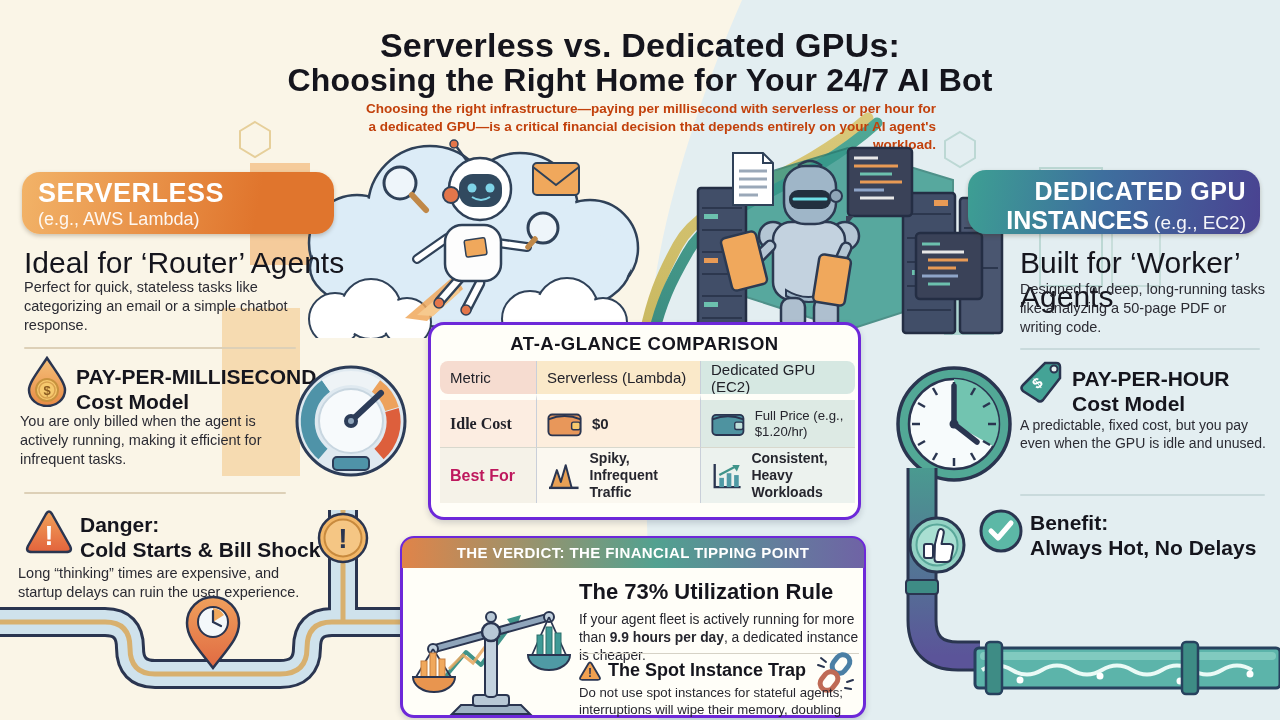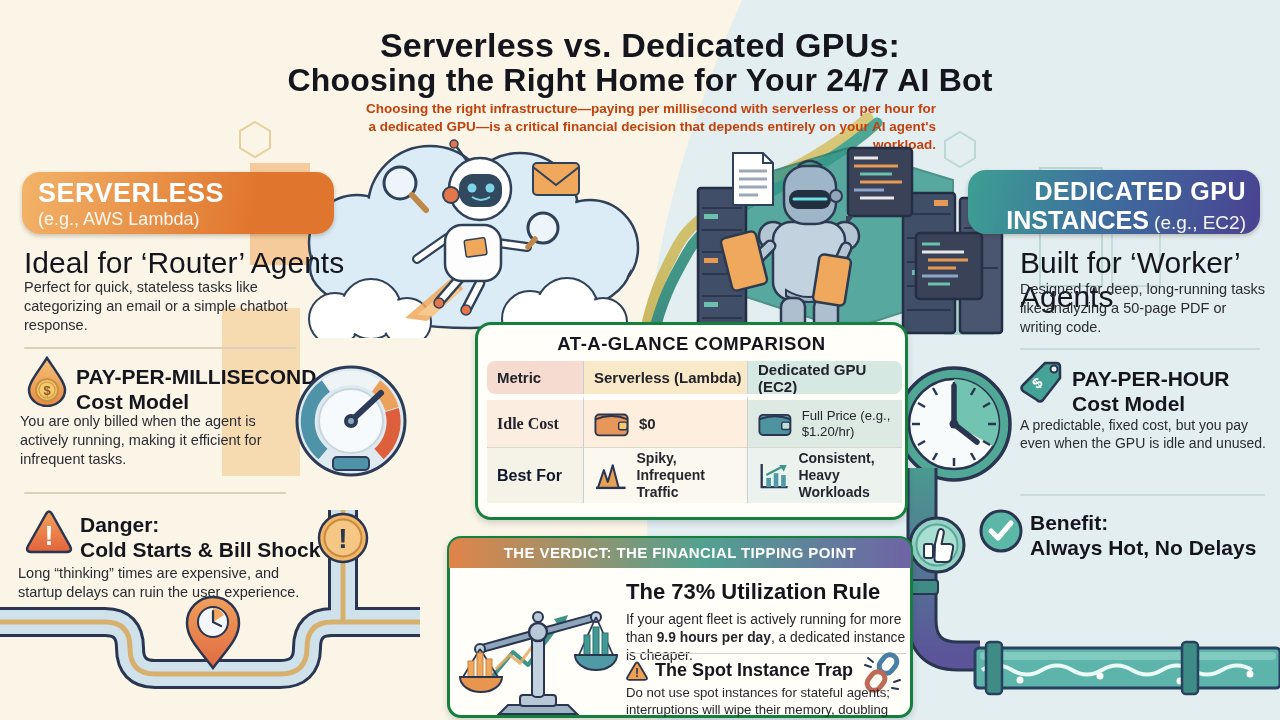--- a/index.html
+++ b/index.html
@@ -23,35 +23,35 @@
   .banner-gpu .l1{font-size:25px;font-weight:bold;letter-spacing:.5px;}
   .banner-gpu .l2{font-size:25px;font-weight:bold;}
   .banner-gpu .l2 .norm{font-size:19px;font-weight:normal;color:rgba(255,255,255,.95);}
   
   .h-big{font-size:30px;font-weight:normal;color:#15151d;}
   .h-med{font-size:21px;font-weight:bold;color:#15151d;line-height:1.2;}
   .body-txt{font-size:14.5px;line-height:1.3;color:#2b2b33;}
   .divider{height:2px;background:#ddd0b7;border-radius:1px;}
   .divider-r{height:2px;background:#c9dadc;border-radius:1px;}
   
-  .card{background:#fffef8;border:3px solid #15803d;border-radius:16px;box-shadow:0 3px 6px rgba(30,40,60,.18);margin-left:47px;}
+  .card{background:#fffef8;border:3px solid #6d28d9;border-radius:16px;box-shadow:0 3px 6px rgba(30,40,60,.18);}
   #cmp-card{left:428px;top:322px;width:433px;height:198px;box-sizing:border-box;}
   #cmp-title{left:0;right:0;top:8px;text-align:center;font-size:18.5px;font-weight:bold;letter-spacing:.5px;color:#15151d;}
   #cmp-grid{left:9px;top:36px;width:415px;display:grid;grid-template-columns:96px 164px 155px;grid-template-rows:33px 53px 56px;}
   .cell{display:flex;align-items:center;box-sizing:border-box;padding-left:10px;}
-  .cell.hdr{font-size:15px;font-weight:bold;color:#22222a;}
+  .cell.hdr{font-size:15px;font-weight:normal;color:#22222a;}
   .c-h1{background:#f6dcd0;border-radius:8px 0 0 8px;}
   .c-h2{background:#fae9c9;border-left:1px solid #c9cfd9;}
   .c-h3{background:#d6e8e2;border-radius:0 8px 8px 0;border-left:1px solid #c9cfd9;}
   .r1{border-top:6px solid #fffef8;}
   .r2{border-top:1px solid #d8d8cd;}
   .c-m1{background:#fcede1;font-size:16px;font-weight:bold;color:#22222a;font-family:Liberation Serif, serif;}
   .c-s1{background:#fdeedd;border-left:1px solid #c9cfd9;gap:9px;}
   .c-d1{background:#ddeae4;border-left:1px solid #c9cfd9;gap:9px;}
-  .c-m2{background:#f5f2e8;font-size:16px;font-weight:bold;color:#0f172a;}
+  .c-m2{background:#f5f2e8;font-size:16px;font-weight:bold;color:#be185d;}
   .c-s2{background:#fbf8f0;border-left:1px solid #c9cfd9;gap:9px;}
   .c-d2{background:#ecf2ee;border-left:1px solid #c9cfd9;gap:9px;}
   .val{font-size:14px;font-weight:bold;color:#26262e;line-height:1.2;}
   .val.small{font-size:13.2px;font-weight:normal;}
   .val.money{font-size:15px;}
   
   #verdict-card{left:400px;top:536px;width:466px;height:182px;box-sizing:border-box;border-radius:14px;}
   #verdict-banner{left:-1px;right:-1px;top:-1px;height:30px;line-height:30px;text-align:center;color:#fff;
     font-size:15px;font-weight:bold;letter-spacing:.4px;border-radius:12px 12px 0 0;
     background:linear-gradient(90deg,#e08449,#52a190 55%,#6f63a5);}

